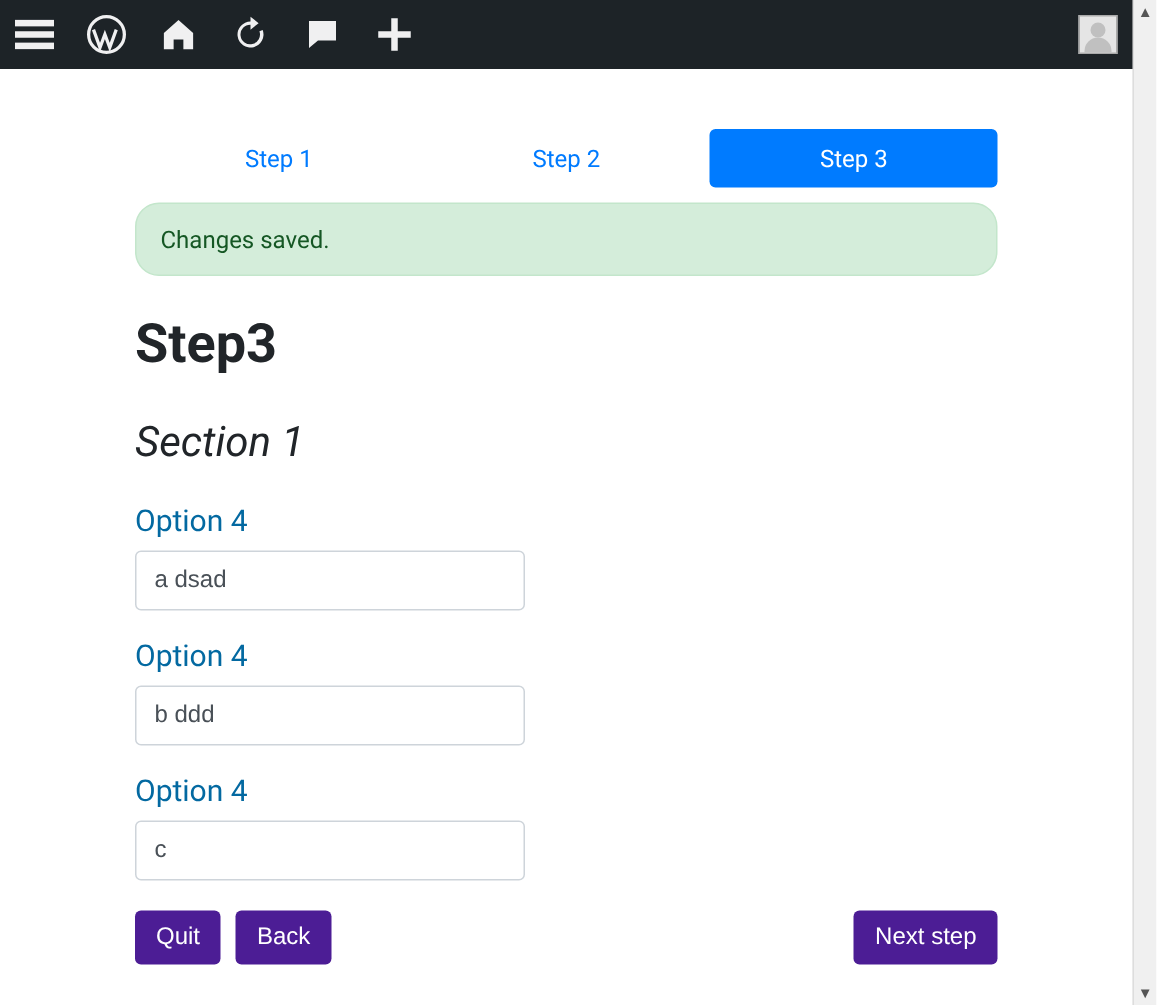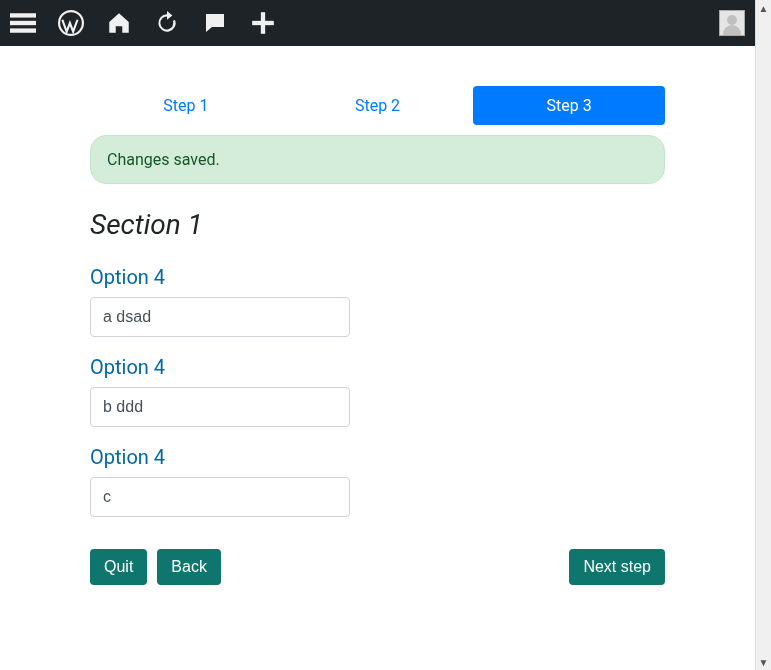--- a/index.html
+++ b/index.html
@@ -100,28 +100,27 @@
     height:40px;
     padding:16px 12px;
     font-size:16px;
     border:1px solid #ced4da;
     border-radius:4px;
     color:#495057;
   }
 
   .actions { display:flex; margin-top:20px; }
   .btn {
-    background:#0f766e;
+    background:#4c1d95;
     color:#fff;
     border:none;
     border-radius:4px;
     padding:9px 14px;
     font-size:16px;
     cursor:pointer;
-    margin-top:12px;
   }
   .btn + .btn { margin-left:10px; }
   .actions .spacer { flex:1; }
 </style>
 </head>
 <body>
 
 <div class="viewport">
   <div class="adminbar">
     <span class="icon">
@@ -164,20 +163,21 @@
 
   <div class="content">
     <div class="steps">
       <div class="step">Step 1</div>
       <div class="step">Step 2</div>
       <div class="step active">Step 3</div>
     </div>
 
     <div class="alert">Changes saved.</div>
 
+    <h1 class="page-title">Step3</h1>
     <h2 class="section-title">Section 1</h2>
 
     <div class="form-group">
       <label class="form-label">Option 4</label>
       <input class="form-input" type="text" value="a dsad" style="">
     </div>
     <div class="form-group">
       <label class="form-label">Option 4</label>
       <input class="form-input" type="text" value="b ddd" style="">
     </div>

